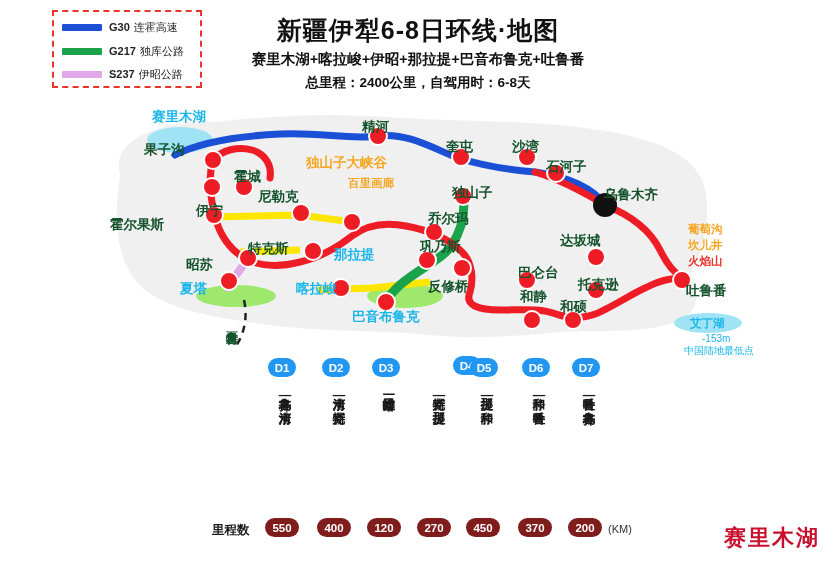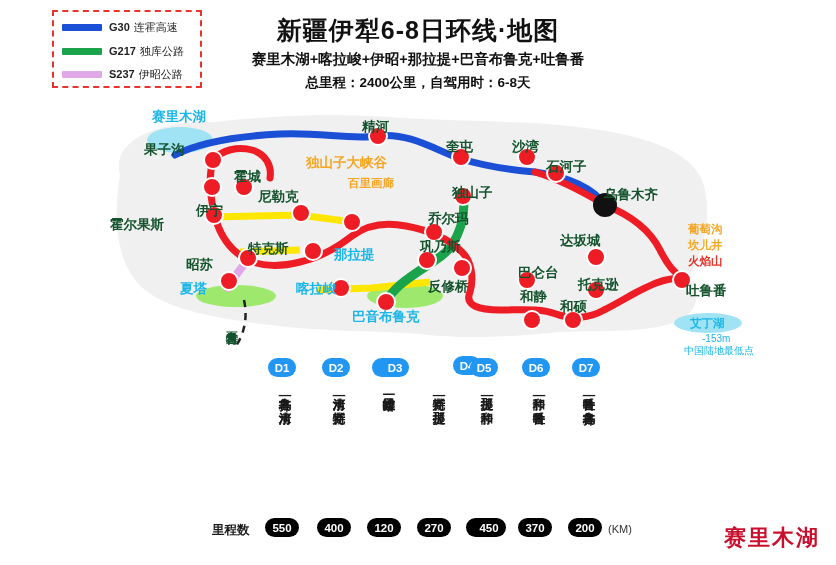--- a/index.html
+++ b/index.html
@@ -57,21 +57,21 @@
     background:#2196f3; color:#fff; font-size:11.5px; font-weight:bold;
     display:flex; align-items:center; justify-content:center;
   }
   .daycol {
     position:absolute; width:20px; text-align:center;
     font-size:12.5px; font-weight:bold; color:#1a1a1a;
     writing-mode:vertical-rl; text-orientation:upright; line-height:1.15;
   }
   .kmpill {
     position:absolute; width:34px; height:19px; border-radius:10px;
-    background:#000000; color:#fff; font-size:11.5px; font-weight:bold;
+    background:#7f1d1d; color:#fff; font-size:11.5px; font-weight:bold;
     display:flex; align-items:center; justify-content:center;
   }
   .kmlabel { position:absolute; font-size:12.5px; font-weight:bold; color:#1a1a1a; }
   .kmunit { position:absolute; font-size:11px; color:#333; }
 
   .watermark {
     position:absolute; right:16px; bottom:12px;
     font-size:22px; font-weight:bold; color:#c8102e; letter-spacing:2px;
   }
 </style>
@@ -203,38 +203,38 @@
   <div class="lbl v" style="left:226px; top:322px;">夏特古道</div>
   <div class="lbl orange sm" style="left:688px; top:224px;">葡萄沟</div>
   <div class="lbl orange sm" style="left:688px; top:240px;">坎儿井</div>
   <div class="lbl red sm" style="left:688px; top:256px;">火焰山</div>
   <div class="lbl cyan sm" style="left:690px; top:318px;">艾丁湖</div>
   <div class="lbl cyan xs" style="left:702px; top:334px;">-153m</div>
   <div class="lbl cyan xs" style="left:684px; top:346px;">中国陆地最低点</div>
 
   <div class="daybadge" style="left:268px; top:358px;">D1</div>
   <div class="daybadge" style="left:322px; top:358px;">D2</div>
-  <div class="daybadge" style="left:372px; top:358px;padding-left:9px;">D3</div>
+  <div class="daybadge" style="left:372px; top:358px;">D3</div>
   <div class="daybadge" style="left:422px; top:356px;margin-left:31px;">D4</div>
   <div class="daybadge" style="left:470px; top:358px;">D5</div>
   <div class="daybadge" style="left:522px; top:358px;text-align:right;">D6</div>
   <div class="daybadge" style="left:572px; top:358px;">D7</div>
 
   <div class="daycol" style="left:272px; top:388px;">乌鲁木齐—清水河</div>
   <div class="daycol" style="left:326px; top:388px;">清水河—特克斯</div>
   <div class="daycol" style="left:376px; top:388px;">喀拉峻一日游</div>
   <div class="daycol" style="left:426px; top:388px;">特克斯—那拉提</div>
   <div class="daycol" style="left:474px; top:388px;">那拉提—和静</div>
   <div class="daycol" style="left:526px; top:388px;">和静—吐鲁番</div>
   <div class="daycol" style="left:576px; top:388px;">吐鲁番—乌鲁木齐</div>
 
   <div class="kmlabel" style="left:212px; top:522px;">里程数</div>
   <div class="kmpill" style="left:265px; top:518px;">550</div>
   <div class="kmpill" style="left:317px; top:518px;">400</div>
   <div class="kmpill" style="left:367px; top:518px;">120</div>
   <div class="kmpill" style="left:417px; top:518px;">270</div>
-  <div class="kmpill" style="left:466px; top:518px;padding-left:6px;">450</div>
+  <div class="kmpill" style="left:466px; top:518px;">450</div>
   <div class="kmpill" style="left:518px; top:518px;">370</div>
   <div class="kmpill" style="left:568px; top:518px;">200</div>
   <div class="kmunit" style="left:608px; top:523px;">(KM)</div>
 
   <div class="watermark">赛里木湖</div>
 </div>
 
 </body></html>

